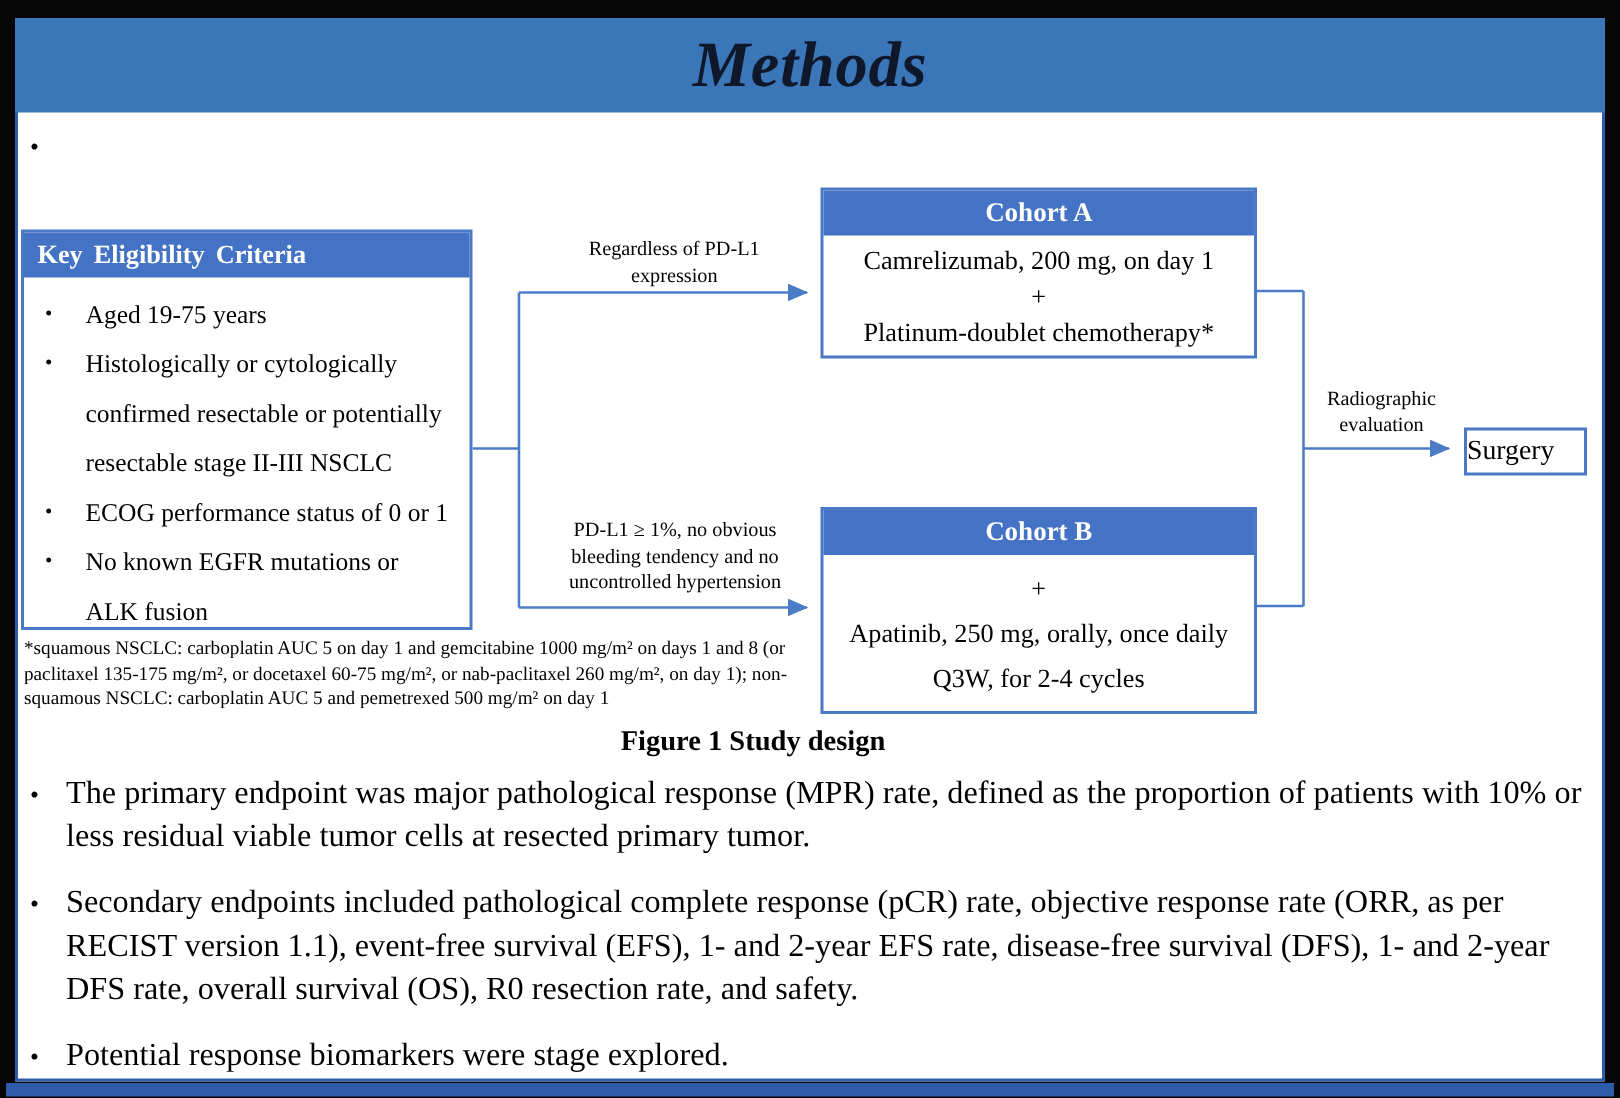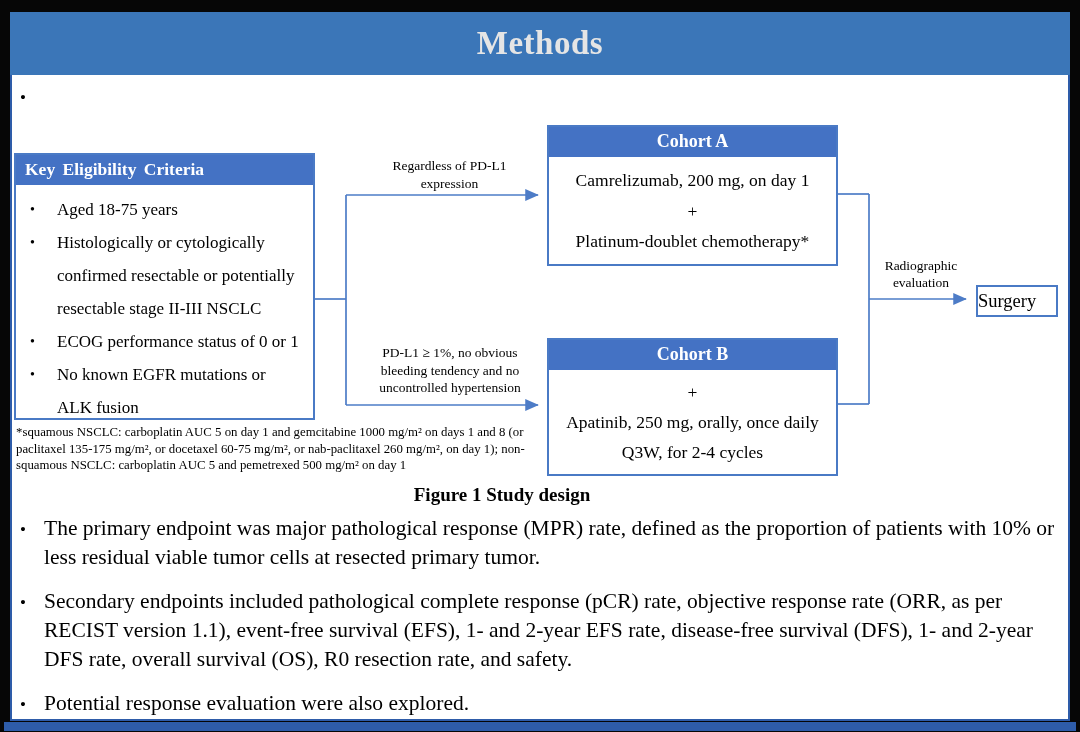--- a/index.html
+++ b/index.html
@@ -9,21 +9,21 @@
     font-family:"Liberation Serif", serif; color:#000;
   }
   .slide {
     position:absolute; left:10px; top:12px; width:1060px; height:709px;
     background:#fff; border:2px solid #2e5ca9;
   }
   .title-bar {
     position:absolute; left:10px; top:12px; width:1060px; height:63px;
     background:#3b76b8; display:flex; align-items:center; justify-content:center;
   }
-  .title { color:#e5e5e5; font-size:33px; font-weight:bold; letter-spacing:.5px; }
+  .title { color:#0f172a; font-size:43px; font-weight:bold; letter-spacing:.5px;font-style:italic; }
   .bottom-bar {
     position:absolute; left:4px; top:722px; width:1072px; height:9px; background:#2e5ca9;
   }
   .bullet-row { display:flex; }
   .marker { flex:none; width:24px; font-size:17px; }
   .intro {
     position:absolute; left:20px; top:83px; width:1040px;
     font-size:21.5px; line-height:29px;
   }
   
@@ -40,21 +40,21 @@
   .elig-item { display:flex; font-size:17px; line-height:33px; }
   .elig-item .marker { width:27px; font-size:14px; }
   .pre { white-space:pre-line; }
   .branch-label { position:absolute; text-align:center; font-size:13.5px; line-height:17.5px; }
   #branch-top { left:362px; top:157px; width:175px; }
   #branch-bottom { left:350px; top:344px; width:200px; }
   .cohort {
     position:absolute; left:547px; width:291px;
     border:2px solid #4a7ac5; background:#fff;
   }
-  #cohort-a { top:125px; height:141px; }
+  #cohort-a { top:125px; height:114px; }
   #cohort-b { top:338px; height:138px; }
   .cohort-header {
     height:30px; background:#4472c4; color:#fff; font-weight:bold;
     font-size:18px; line-height:28px; text-align:center;
   }
   .cohort-body {
     height:calc(100% - 30px); display:flex; flex-direction:column;
     justify-content:space-evenly; align-items:center;
     font-size:17.5px; padding:3px 0 2px;
   }
@@ -101,21 +101,21 @@
       <line x1="838" y1="404" x2="869" y2="404"></line>
       <line x1="869" y1="299" x2="966" y2="299" marker-end="url(#arrow)"></line>
     </g>
   </svg>
 
   <div class="elig-box">
     <div class="elig-header">Key Eligibility Criteria</div>
     <div class="elig-list">
       <div class="elig-item">
         <span class="marker">•</span>
-        <span class="pre">Aged 18-75 years</span>
+        <span class="pre">Aged 19-75 years</span>
       </div>
       <div class="elig-item">
         <span class="marker">•</span>
         <span class="pre">Histologically or cytologically
 confirmed resectable or potentially
 resectable stage II-III NSCLC</span>
       </div>
       <div class="elig-item">
         <span class="marker">•</span>
         <span class="pre">ECOG performance status of 0 or 1</span>
@@ -167,18 +167,18 @@
     <div class="endpoint bullet-row">
       <span class="marker">•</span>
       <span>The primary endpoint was major pathological response (MPR) rate, defined as the proportion of patients with 10% or less residual viable tumor cells at resected primary tumor.</span>
     </div>
     <div class="endpoint bullet-row">
       <span class="marker">•</span>
       <span>Secondary endpoints included pathological complete response (pCR) rate, objective response rate (ORR, as per RECIST version 1.1), event-free survival (EFS), 1- and 2-year EFS rate, disease-free survival (DFS), 1- and 2-year DFS rate, overall survival (OS), R0 resection rate, and safety.</span>
     </div>
     <div class="endpoint bullet-row">
       <span class="marker">•</span>
-      <span>Potential response evaluation were also explored.</span>
+      <span>Potential response biomarkers were stage explored.</span>
     </div>
   </div>
 
   <div class="bottom-bar"></div>
 </div>
 
 </body></html>

